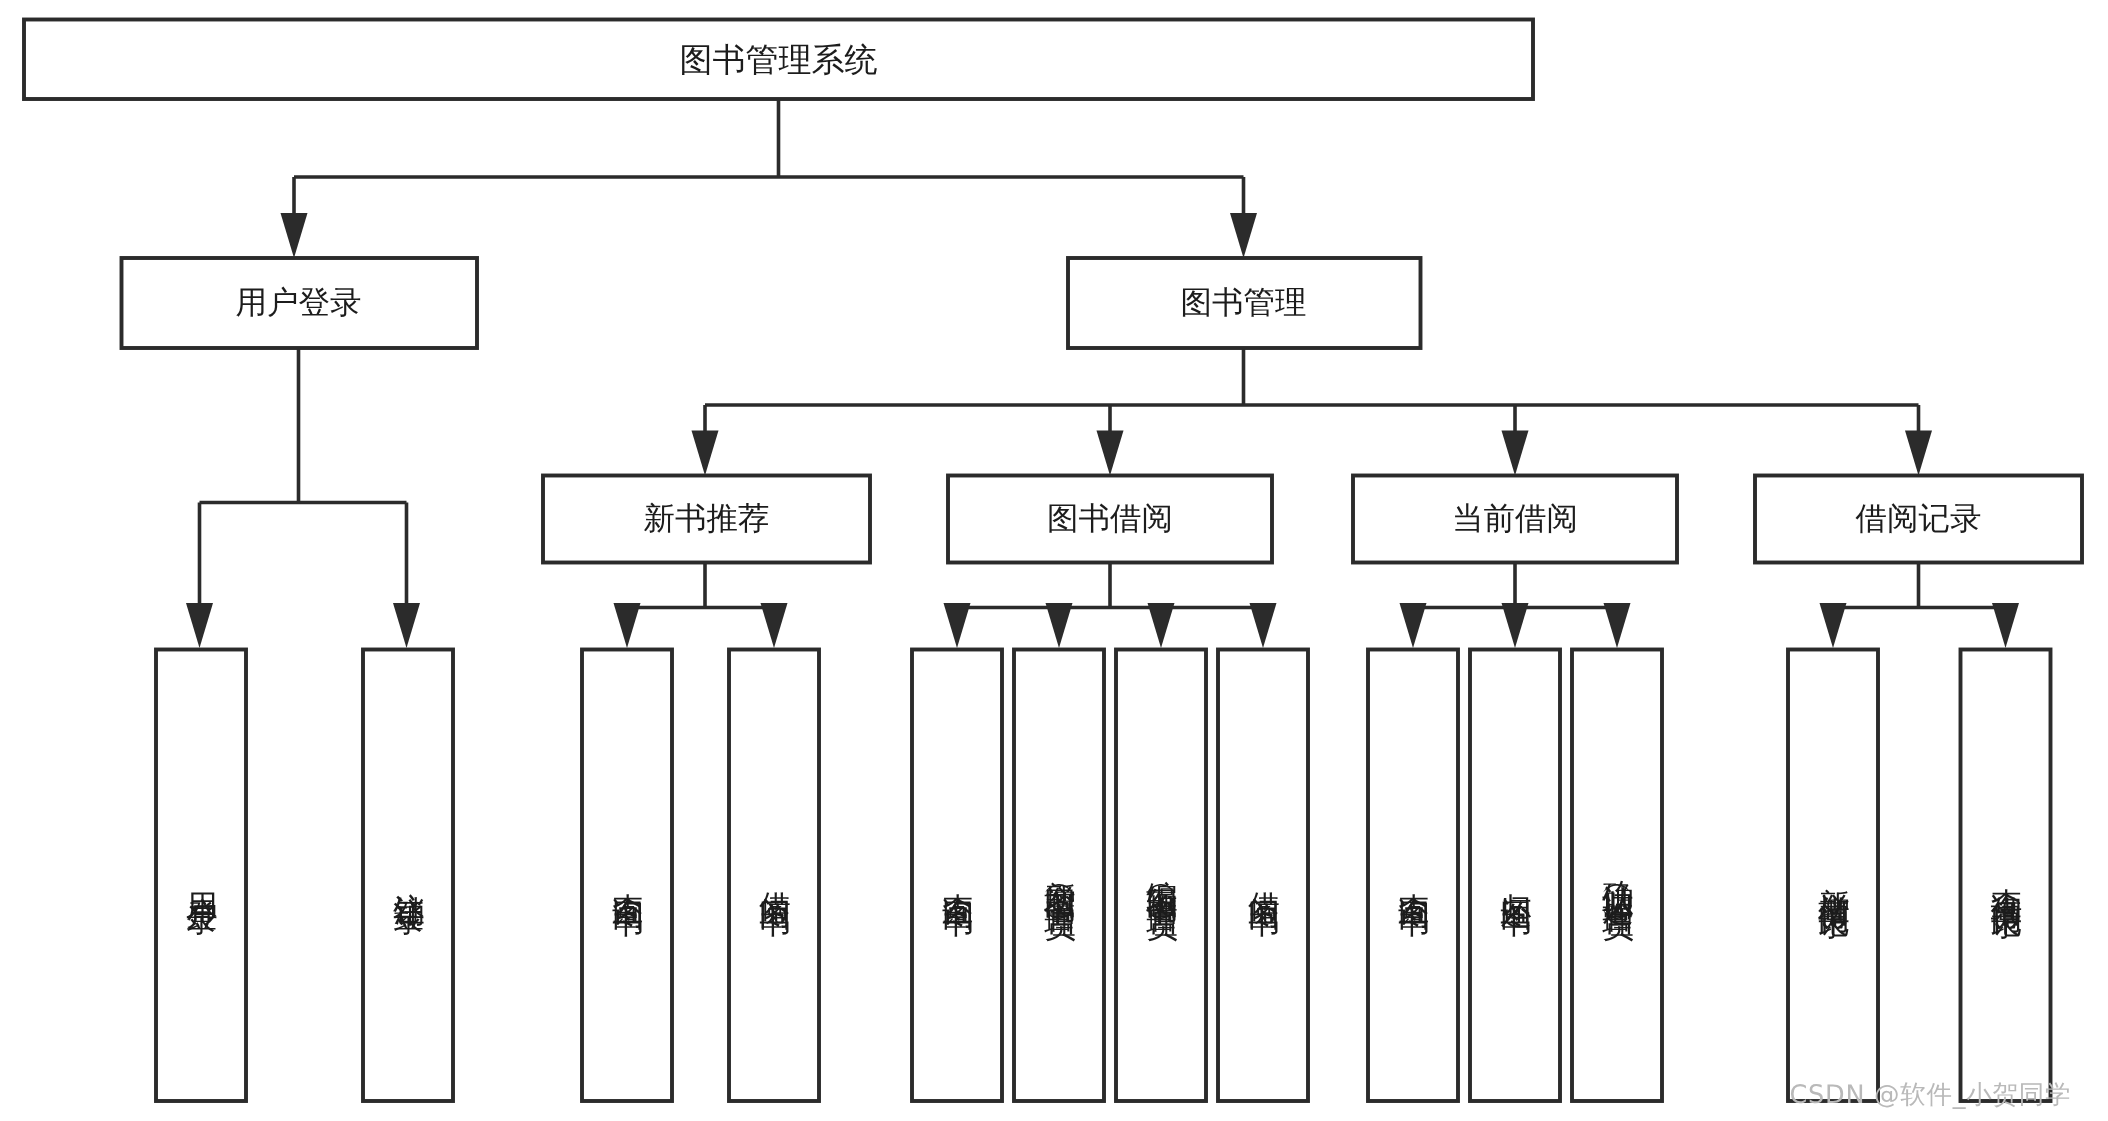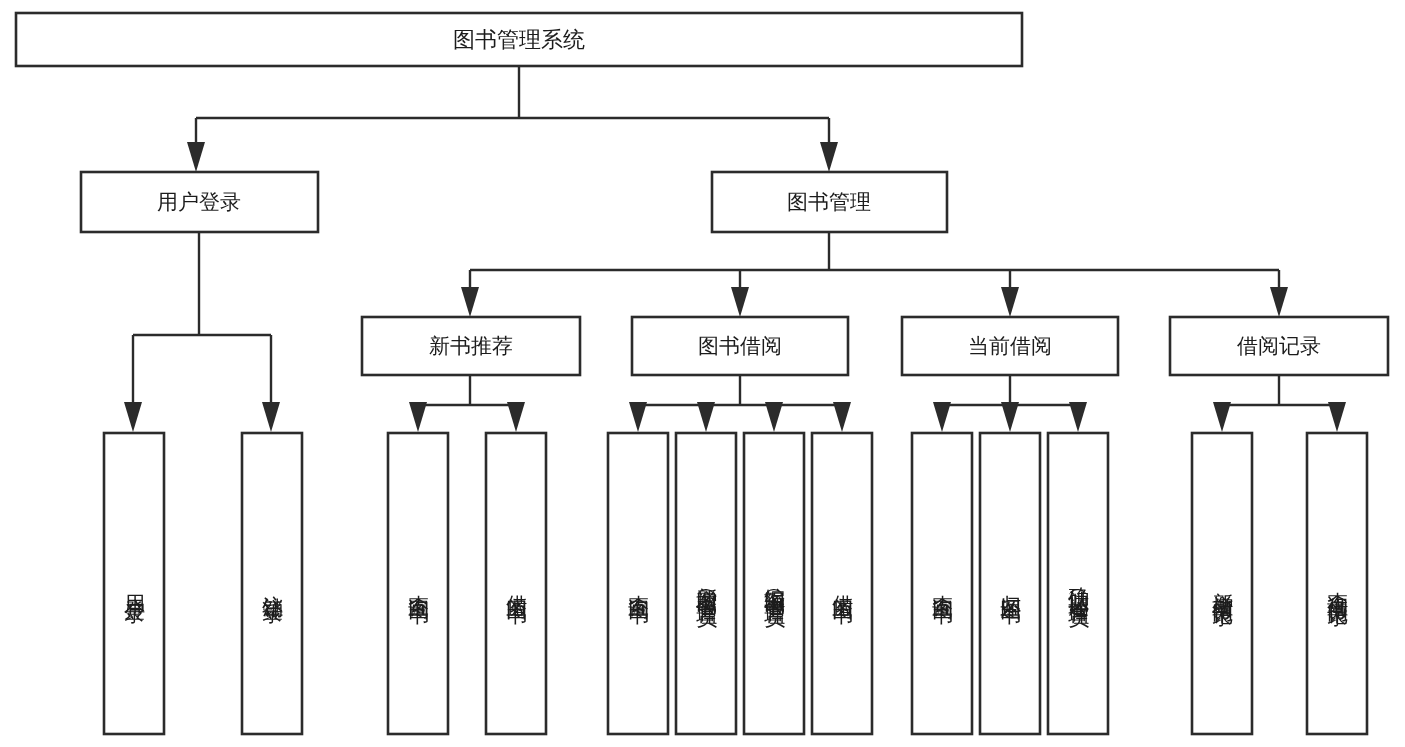--- a/index.html
+++ b/index.html
@@ -197,13 +197,14 @@
   <div class="vlabel" style="left:744px; top:433px; width:60px; height:301px;">编辑图书（管理员）</div>
   <div class="vlabel" style="left:812px; top:433px; width:60px; height:301px;">借阅图书</div>
 
   <div class="vlabel" style="left:912px; top:433px; width:60px; height:301px;">查询图书</div>
   <div class="vlabel" style="left:980px; top:433px; width:60px; height:301px;">归还图书</div>
   <div class="vlabel" style="left:1048px; top:433px; width:60px; height:301px;">确认归还（管理员）</div>
 
   <div class="vlabel" style="left:1192px; top:433px; width:60px; height:301px;">新增借阅记录</div>
   <div class="vlabel" style="left:1307px; top:433px; width:60px; height:301px;">查询借阅记录</div>
 
+  <div class="watermark" style="left:1193px; top:718px;">CSDN @软件_小贺同学</div>
 </div>
 
 </body></html>

